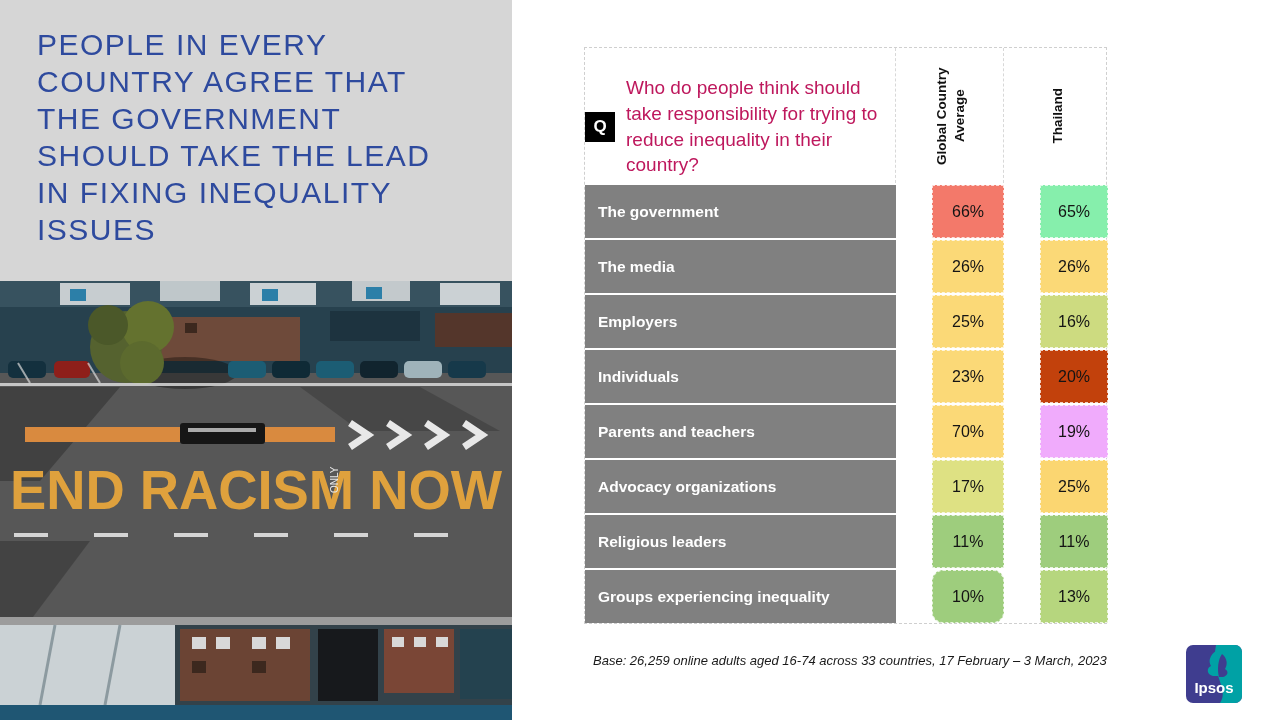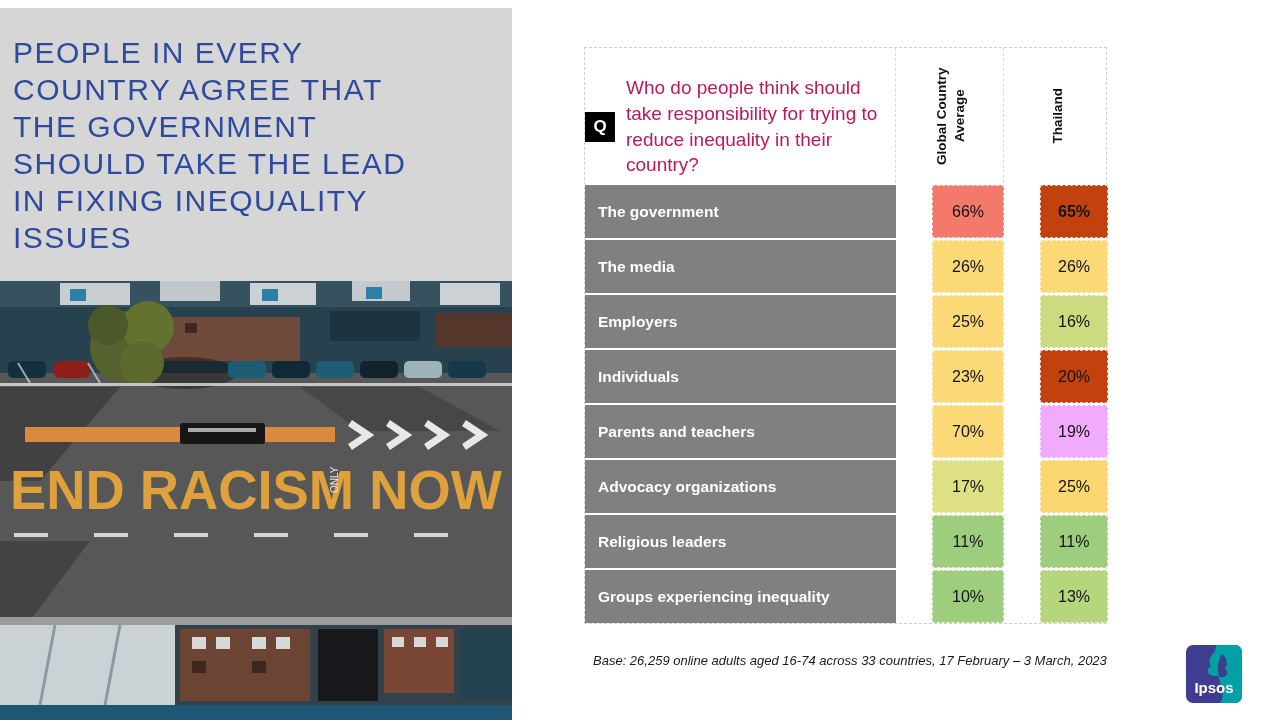--- a/index.html
+++ b/index.html
@@ -7,24 +7,24 @@
   body {
     font-family: "Liberation Sans", sans-serif;
     background: #ffffff;
     position: relative;
     overflow: hidden;
   }
   .slide { position: relative; width: 1280px; height: 720px; background: #fff; }
 
   
   .title-block {
-    position: absolute; left: 0; top: 8px;
+    position: absolute; left: 0; top: 0;
     width: 512px; height: 281px;
     background: var(--title-bg);
-    padding: 26px 20px 0 13px;
+    padding: 26px 20px 0 37px;
   }
   .slide-title {
     color: var(--title-text);
     font-size: 30px;
     line-height: 37px;
     letter-spacing: 1.5px;
     font-weight: 400;
     white-space: pre-line;
   }
 
@@ -221,21 +221,21 @@
         <span class="rot-text">Global Country Average</span>
       </div>
       <div class="rot-cell">
         <span class="rot-text">Thailand</span>
       </div>
     </div>
     <div class="t-rows">
     <div class="t-row">
       <div class="label-cell">The government</div>
       <div class="val-cell" style="background: rgb(243, 121, 106);">66%</div>
-      <div class="val-cell" style="background: #c2410c; font-weight: bold;">65%</div>
+      <div class="val-cell" style="background: #86efac;">65%</div>
     </div>
 
     <div class="t-row">
       <div class="label-cell">The media</div>
       <div class="val-cell" style="background: rgb(251, 217, 119);">26%</div>
       <div class="val-cell" style="background: rgb(251, 217, 119);">26%</div>
     </div>
 
     <div class="t-row">
       <div class="label-cell">Employers</div>
@@ -262,21 +262,21 @@
     </div>
 
     <div class="t-row">
       <div class="label-cell">Religious leaders</div>
       <div class="val-cell" style="background: rgb(158, 205, 125);">11%</div>
       <div class="val-cell" style="background: rgb(158, 205, 125);">11%</div>
     </div>
 
     <div class="t-row">
       <div class="label-cell">Groups experiencing inequality</div>
-      <div class="val-cell" style="background: rgb(158, 205, 125);">10%</div>
+      <div class="val-cell" style="background: rgb(158, 205, 125); border-radius: 11px;">10%</div>
       <div class="val-cell" style="background: rgb(182, 214, 126);">13%</div>
     </div>
   </div>
   </div>
 
   <div class="base-note">Base: 26,259 online adults aged 16-74 across 33 countries, 17 February – 3 March, 2023</div>
 
   <div class="logo">
     <svg width="56" height="58" viewBox="0 0 56 58" xmlns="http://www.w3.org/2000/svg">
       <defs>

